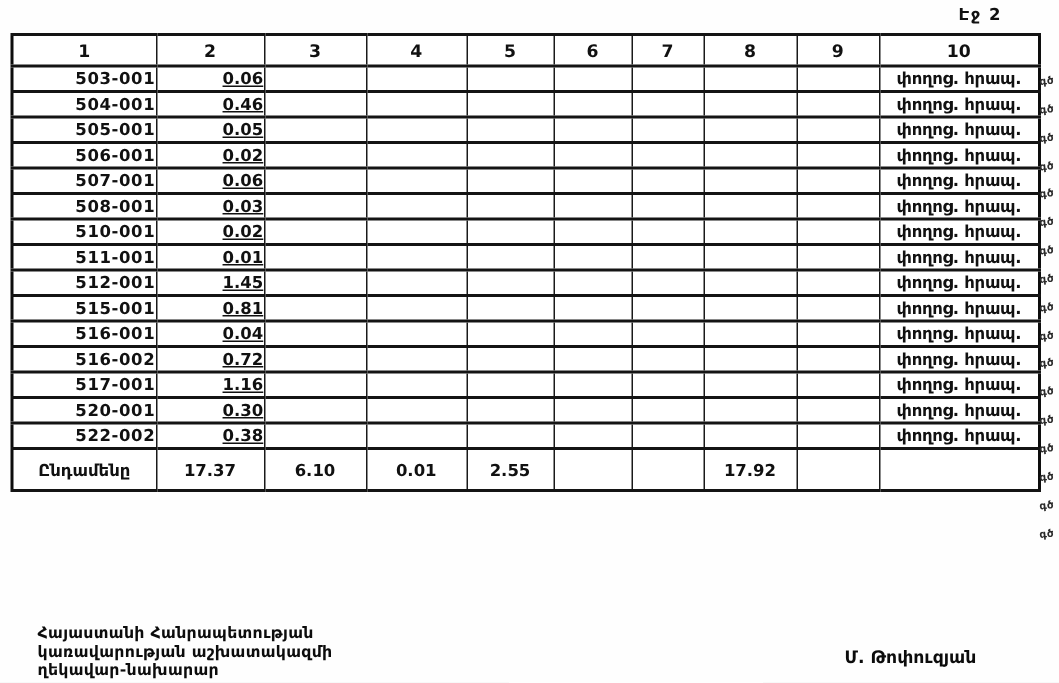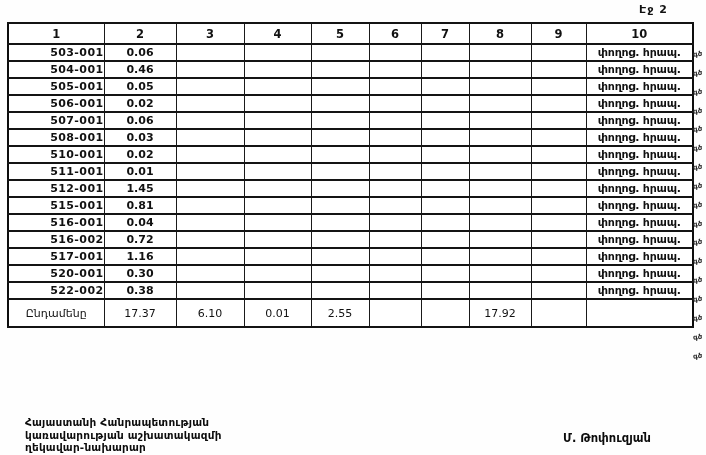--- a/index.html
+++ b/index.html
@@ -29,24 +29,24 @@
     border-bottom:2px solid #141414;
     padding:0;overflow:hidden;white-space:nowrap;
   }
   table.main{border:2px solid #0d0d0d;}
   tr.hdr th{
     height:19px;font-size:11.5px;font-weight:bold;text-align:center;
     vertical-align:middle;
   }
   tr.data td{height:15px;font-size:11px;font-weight:bold;vertical-align:middle;}
   td.c-id{text-align:right;padding-left:3px;letter-spacing:0.4px;}
-  td.c-val{text-align:center;}
+  td.c-val{text-align:right;text-decoration:underline;}
   td.c-note{text-align:center;padding-left:2px;font-size:10px;letter-spacing:-0.2px;}
   tr.totals td{
-    height:26px;font-size:11px;font-weight:normal;vertical-align:middle;
+    height:26px;font-size:11px;font-weight:bold;vertical-align:middle;
   }
   td.t-label{text-align:center;}
   td.t-val{text-align:center;}
   .margin-strip{
     position:absolute;left:693px;top:45px;width:13px;
   }
   .margin-mark{
     height:18.85px;line-height:18.85px;
     font-size:7px;color:#2b2b2b;font-weight:bold;
     transform:rotate(-6deg);

